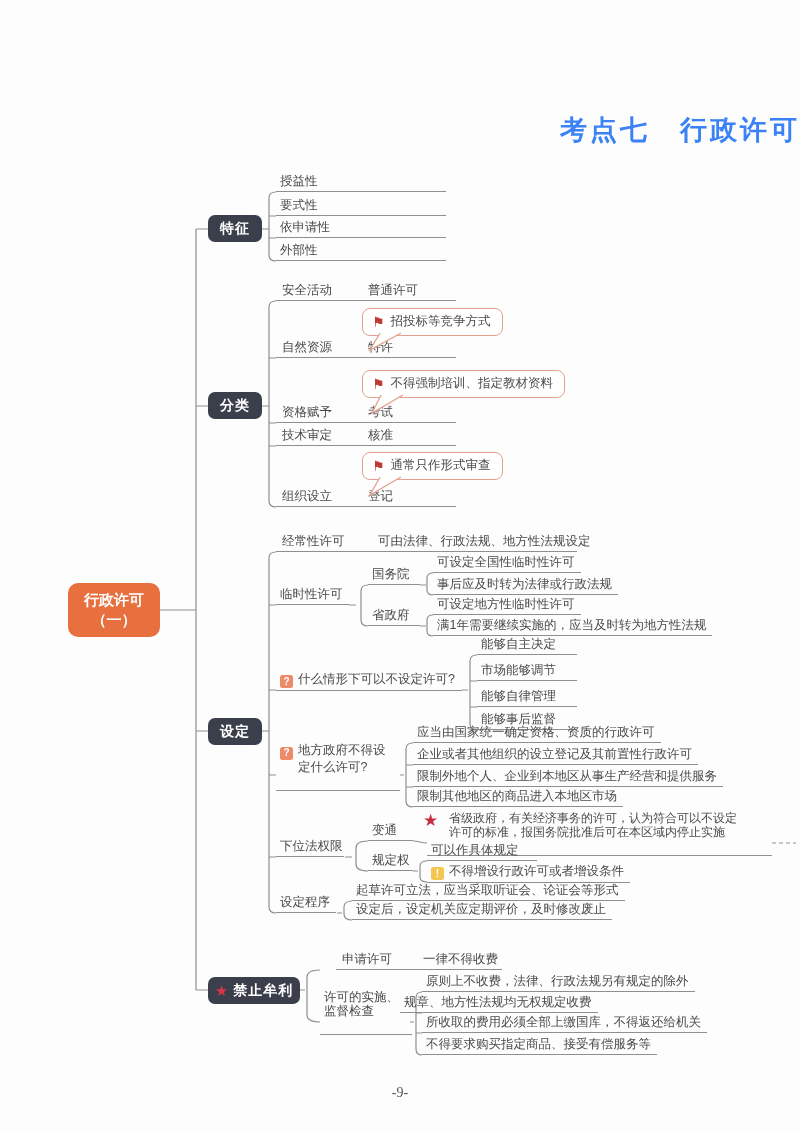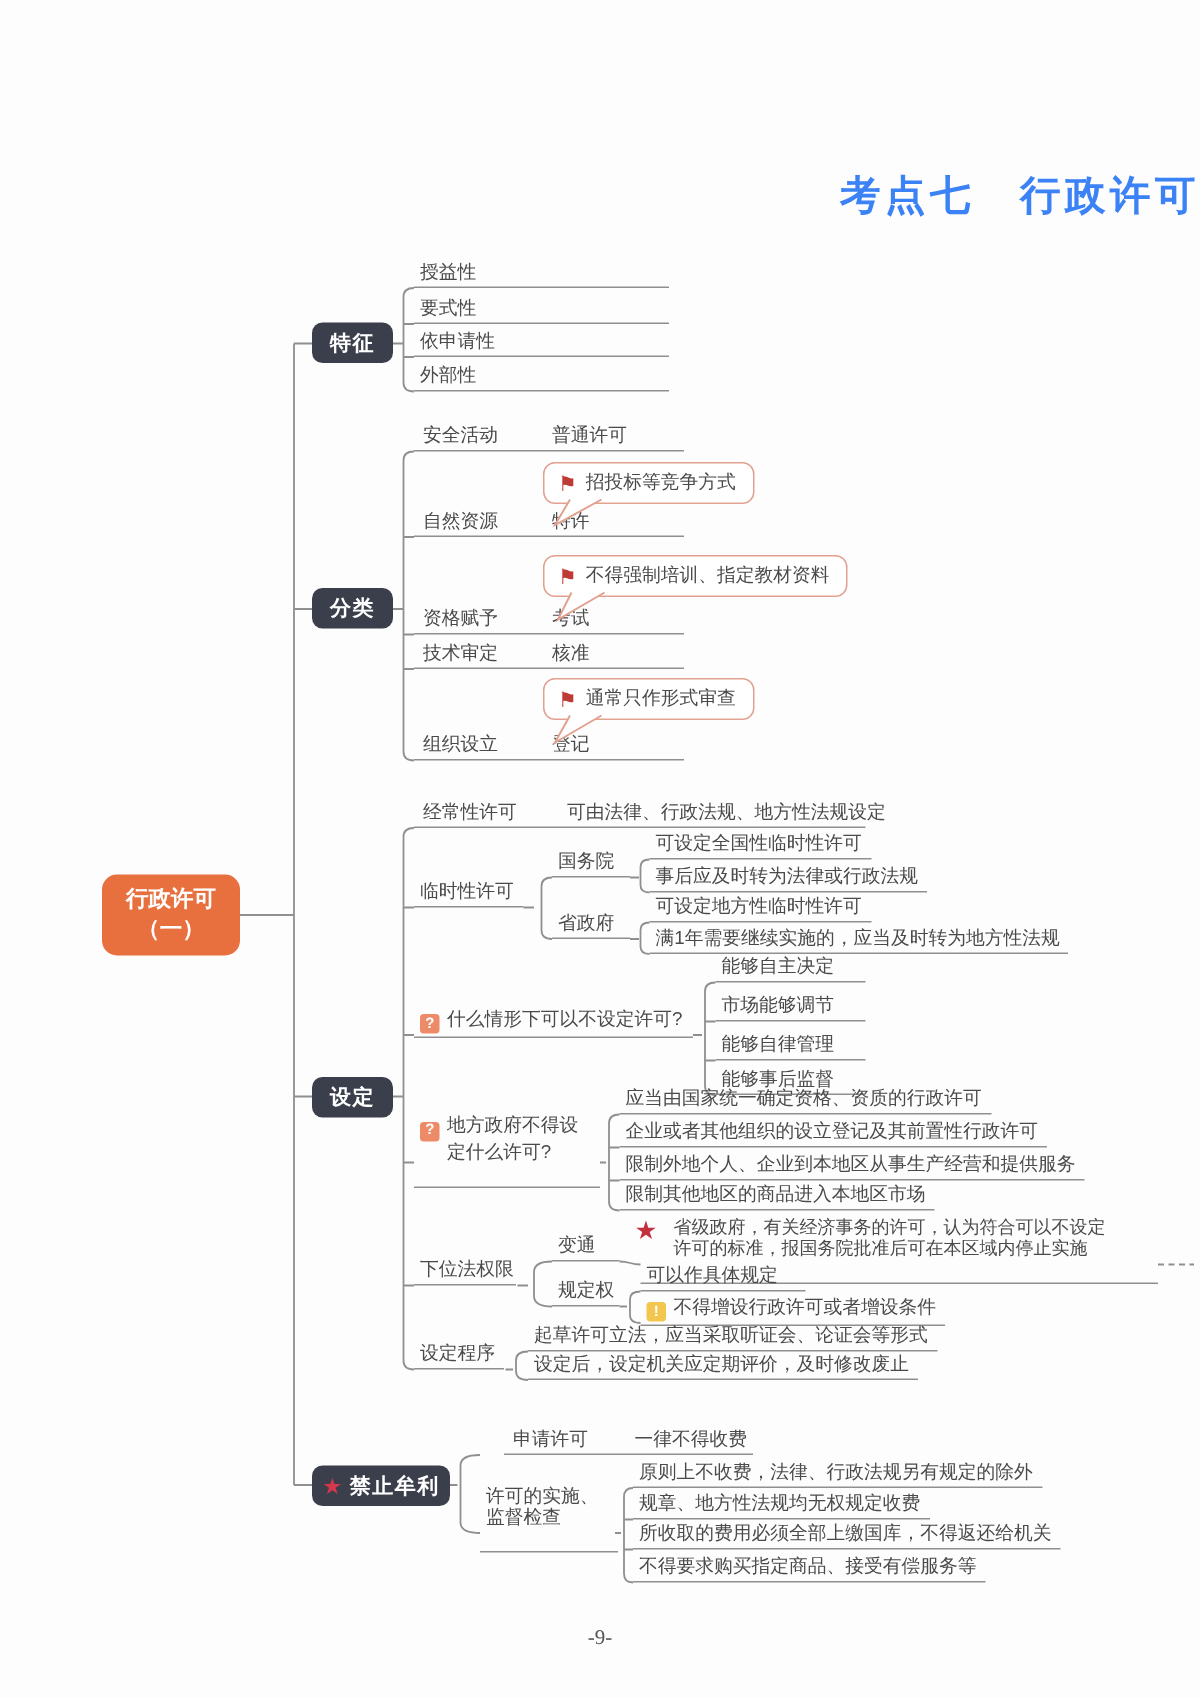--- a/index.html
+++ b/index.html
@@ -211,19 +211,19 @@
 
   <div class="row" style="left:320px; top:952px; width:166px;margin-left:16px;">
     <span class="k">申请许可</span>
     <span class="v" style="left:87px;">一律不得收费</span>
   </div>
   <div class="txt2" style="left:320px; top:990px; width:92px;">
     <div>许可的实施、</div>
     <div>监督检查</div>
   </div>
   <div class="lf" style="left:422px; top:974px;">原则上不收费，法律、行政法规另有规定的除外</div>
-  <div class="lf" style="left:422px; top:995px;text-align:center;">规章、地方性法规均无权规定收费</div>
+  <div class="lf" style="left:400px; top:995px;text-align:center;">规章、地方性法规均无权规定收费</div>
   <div class="lf" style="left:422px; top:1015px;">所收取的费用必须全部上缴国库，不得返还给机关</div>
   <div class="lf" style="left:422px; top:1037px;">不得要求购买指定商品、接受有偿服务等</div>
 
   <div class="pagenum">-9-</div>
 
 </div>
 
 </body></html>

